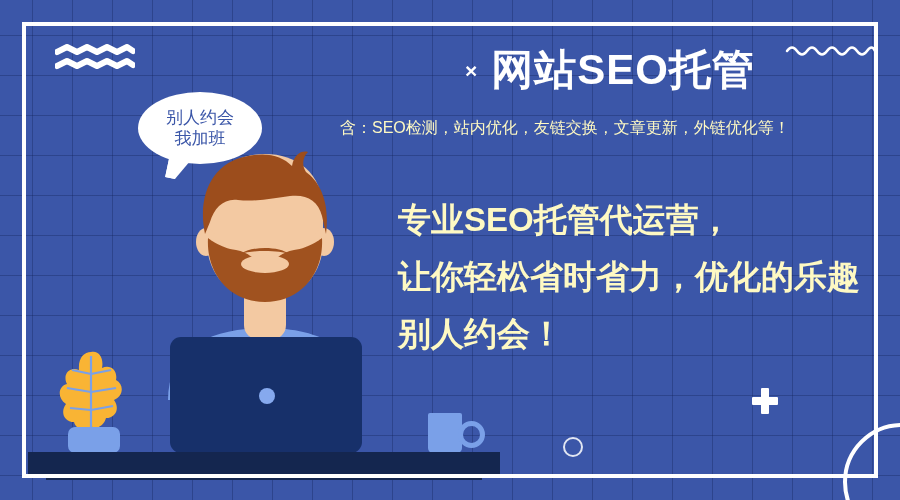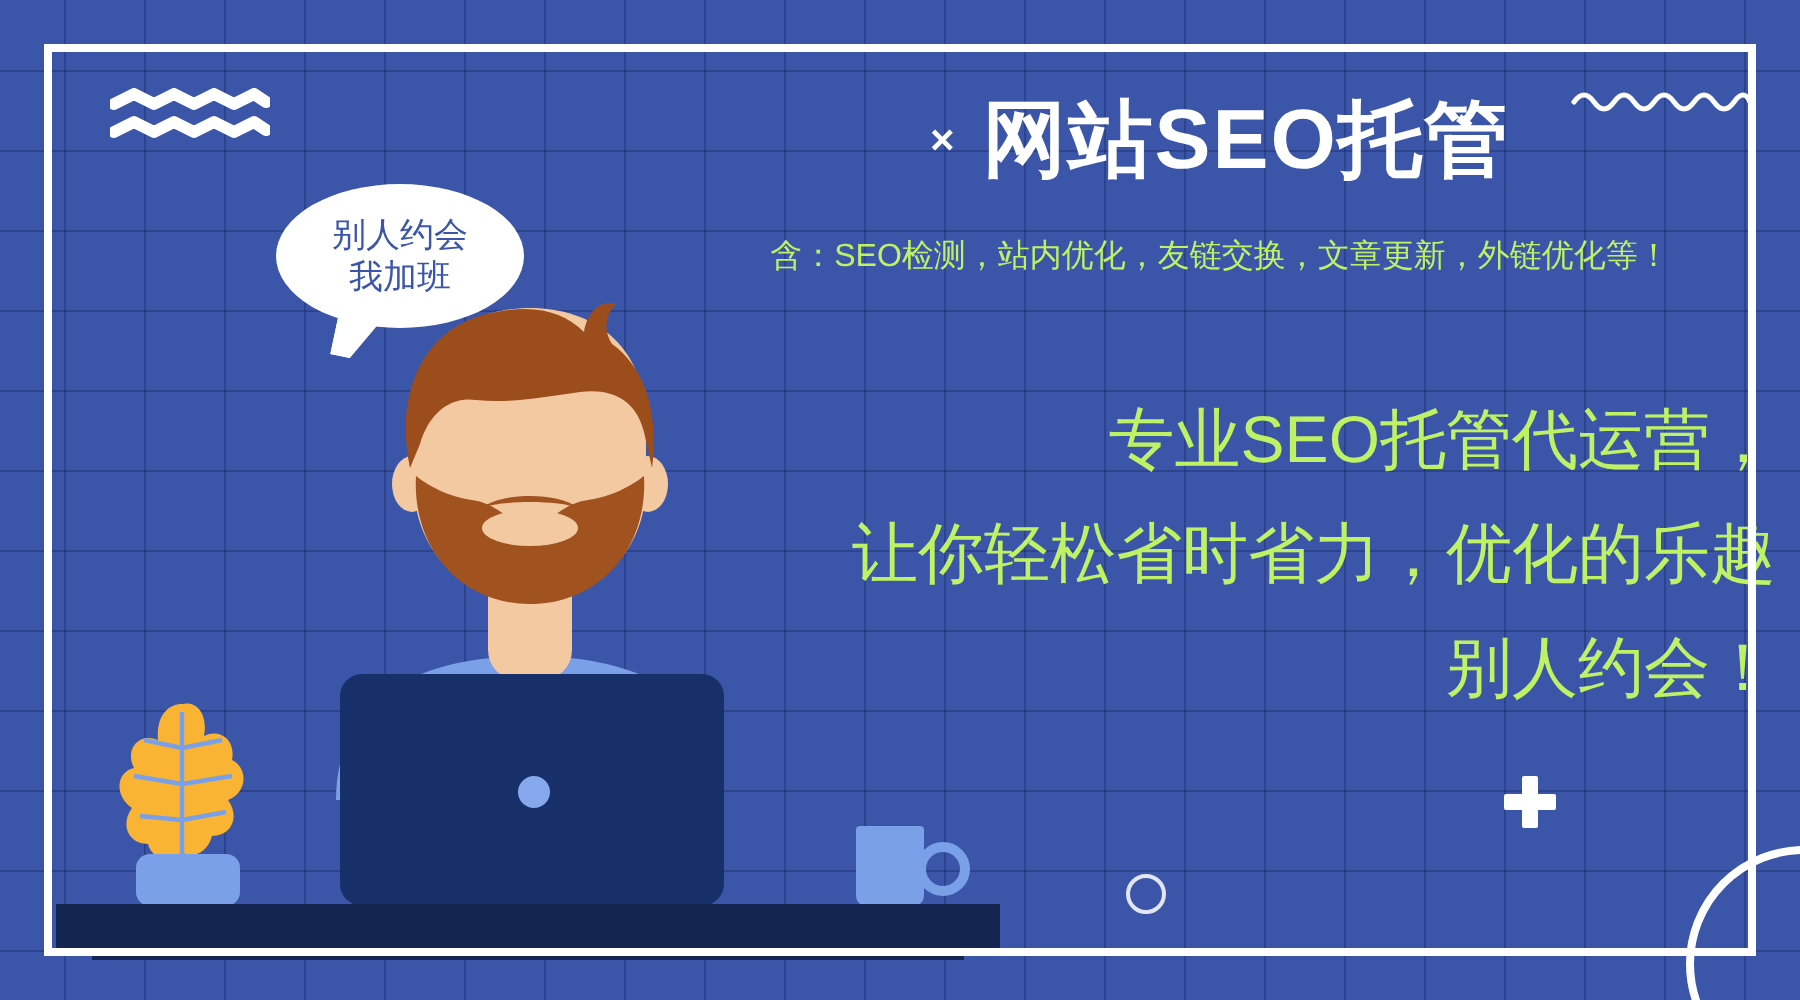--- a/index.html
+++ b/index.html
@@ -87,35 +87,34 @@
     font-size: 42px;
     font-weight: bold;
     letter-spacing: 1px;
     line-height: 1.05;
     white-space: nowrap;
   }
   #subtitle {
     position: absolute;
     left: 340px; top: 118px;
     width: 540px;
-    text-align: center;
-    color: #bef264;
+    color: #fef9c3;
     font-size: 16px;
     letter-spacing: 0px;
     white-space: nowrap;
   }
   #headline {
     position: absolute;
     left: 398px; top: 192px;
     width: 490px;
-    text-align: right;
-    color: #bef264;
+    text-align: left;
+    color: #fef9c3;
     font-size: 33px;
     line-height: 1.72;
-    font-weight: normal;
+    font-weight: bold;
   }
   #headline .hl-line { display: block; white-space: nowrap; }
 
   
   #bubble {
     position: absolute;
     left: 138px; top: 92px;
     width: 124px; height: 72px;
     background: #ffffff;
     border-radius: 50%;

